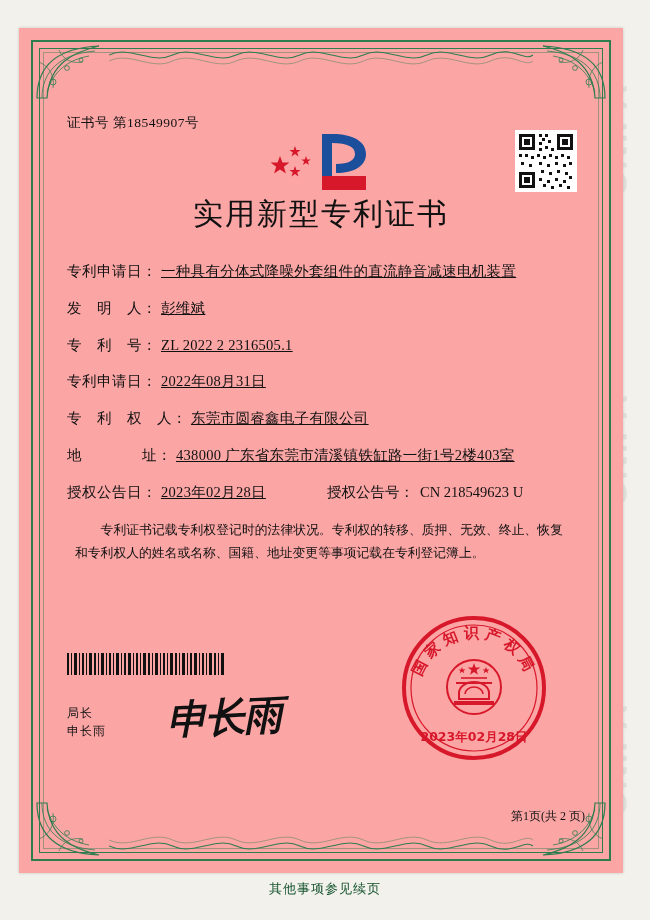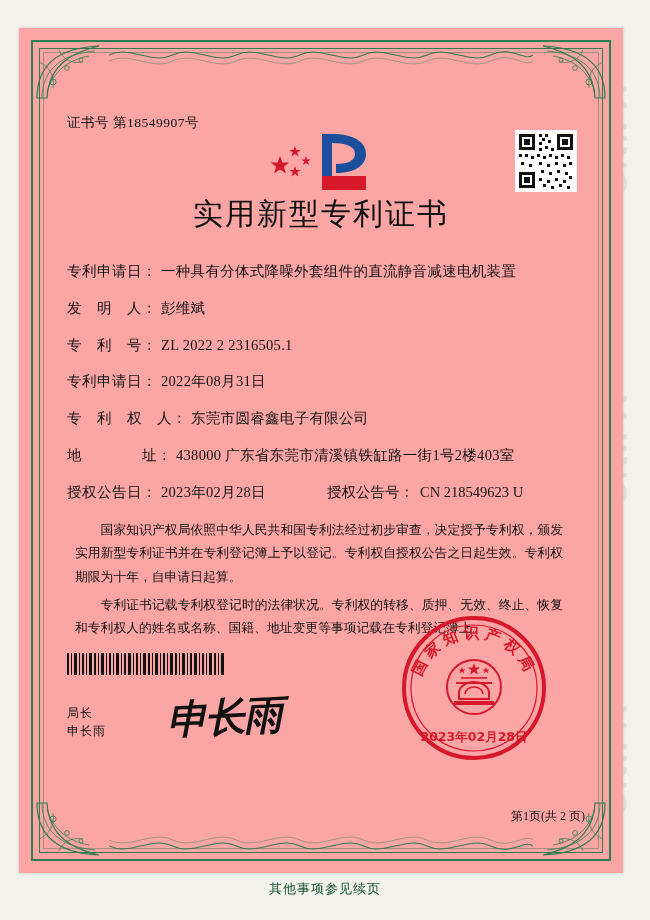--- a/index.html
+++ b/index.html
@@ -145,20 +145,21 @@
   }
   .field .lab {
     flex: 0 0 auto;
     white-space: pre;
     letter-spacing: 0.5px;
   }
   .field .val {
     flex: 1 1 auto;
     padding-left: 4px;
     letter-spacing: 0.3px;
+    text-decoration: underline;
   }
   .field.row-split .val { flex: 0 0 auto; min-width: 150px; }
   .field .lab2 {
     flex: 0 0 auto;
     white-space: pre;
     padding-left: 16px;
   }
   .field .val2 {
     flex: 1 1 auto;
     padding-left: 6px;
@@ -417,21 +418,20 @@
       </div>
       <div class="field row-split">
         <span class="lab">授权公告日：</span>
         <span class="val">2023年02月28日</span>
         <span class="lab2">授权公告号：</span>
         <span class="val2">CN 218549623 U</span>
       </div>
     </div>
 
     <div class="paras">
-      <p>国家知识产权局依照中华人民共和国专利法经过初步审查，决定授予专利权，颁发实用新型专利证书并在专利登记簿上予以登记。专利权自授权公告之日起生效。专利权期限为十年，自申请日起算。</p>
       <p>专利证书记载专利权登记时的法律状况。专利权的转移、质押、无效、终止、恢复和专利权人的姓名或名称、国籍、地址变更等事项记载在专利登记簿上。</p>
     </div>
 
     <div class="barcode">
       <svg viewBox="0 0 160 22" preserveAspectRatio="none">
         <g fill="#111">
           <rect x="0" y="0" width="2" height="22"></rect>
             <rect x="4" y="0" width="1" height="22"></rect>
           <rect x="7" y="0" width="3" height="22"></rect>
             <rect x="12" y="0" width="1" height="22"></rect>

